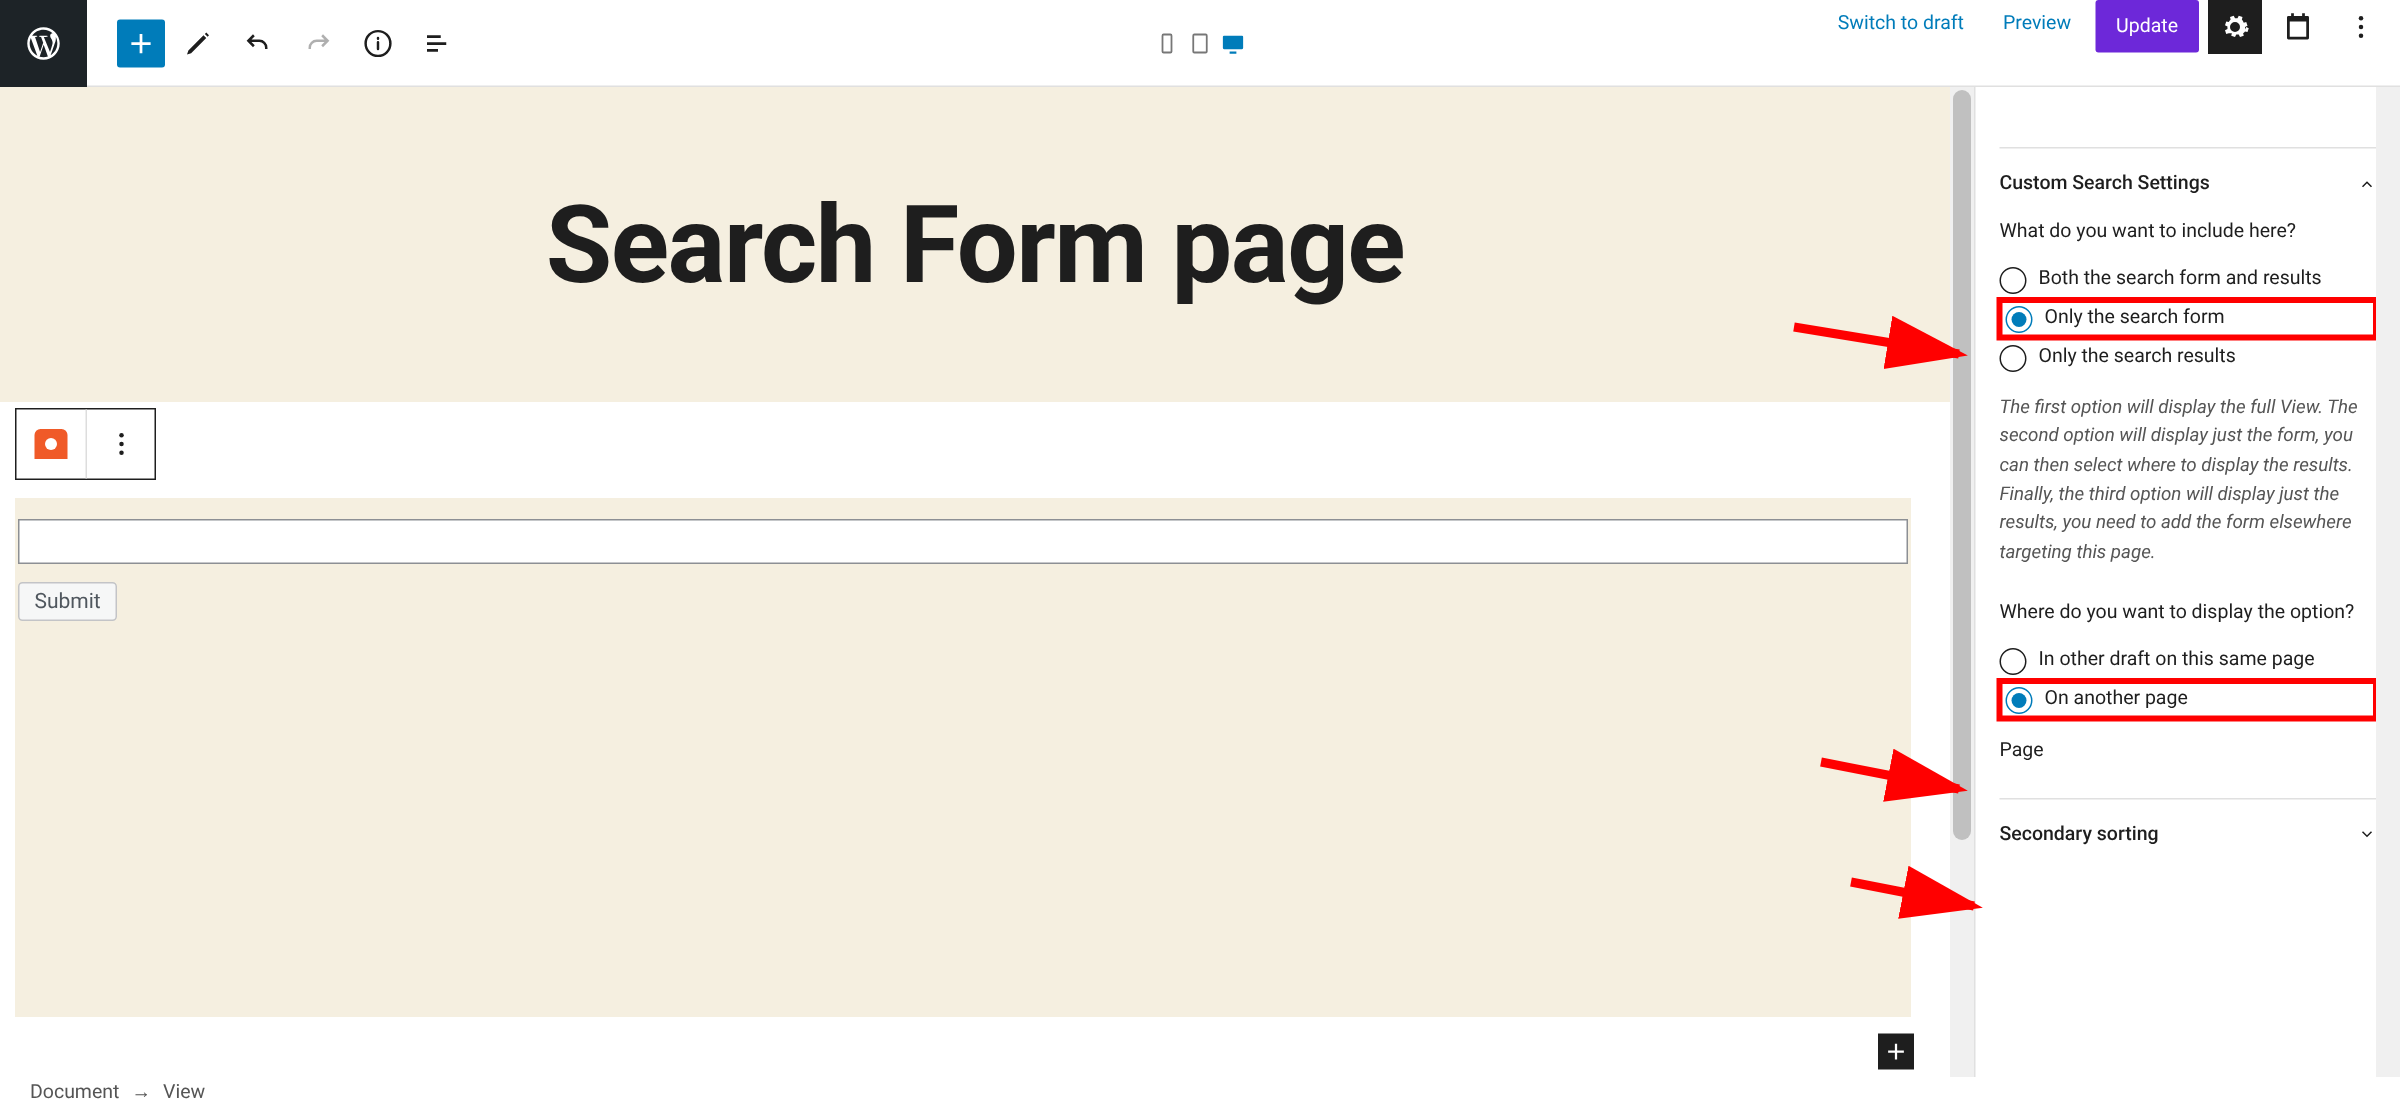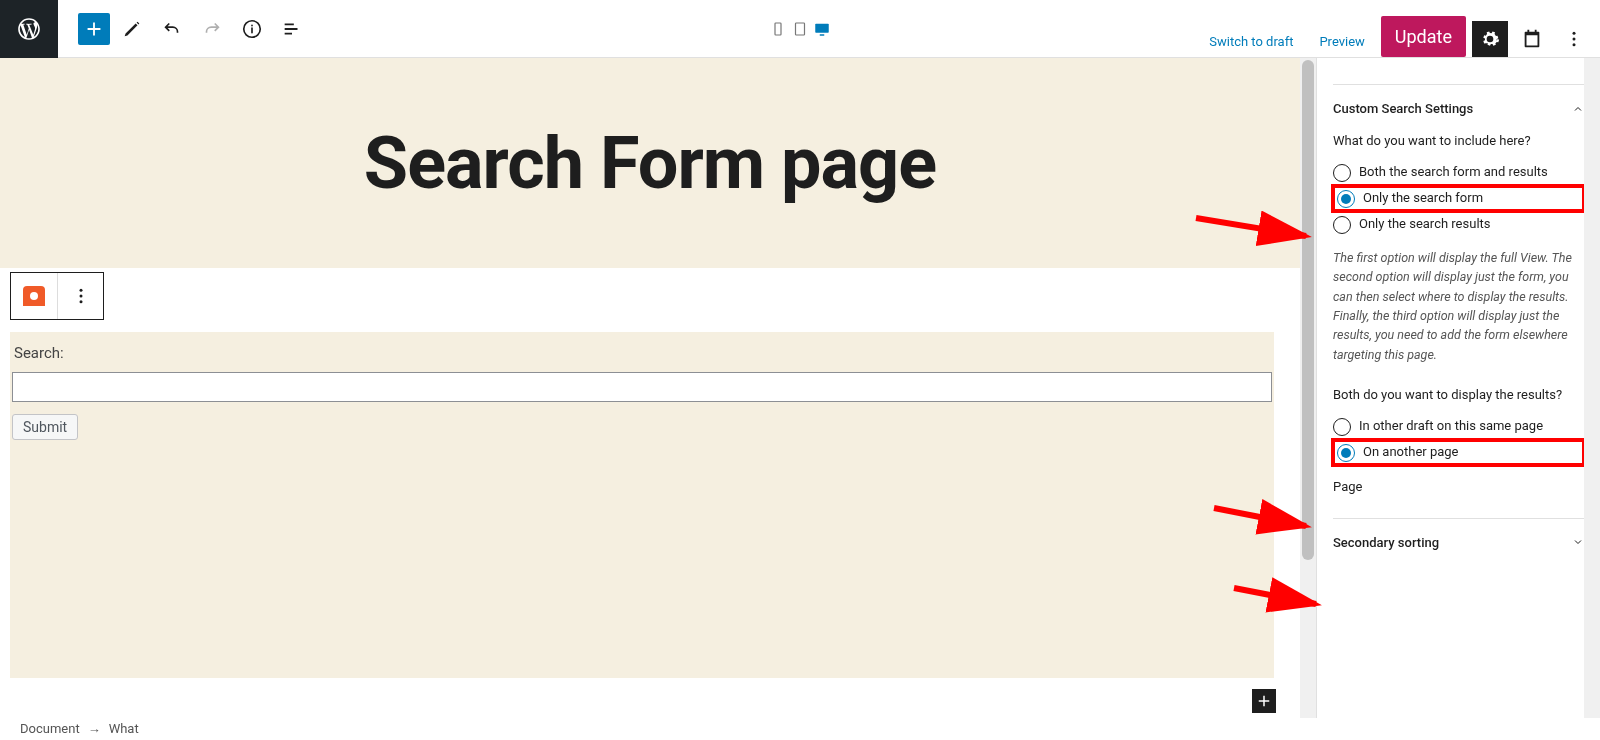--- a/index.html
+++ b/index.html
@@ -8,23 +8,23 @@
   .topbar{height:58px;border-bottom:1px solid #e0e0e0;display:flex;align-items:center;position:relative}
   .wp-logo{width:58px;height:58px;background:#1d2327;display:flex;align-items:center;justify-content:center}
   .wp-logo svg{fill:#fff}
   .tb-left{display:flex;align-items:center;gap:4px;padding-left:20px;height:100%}
   .tb-btn{width:36px;height:36px;display:flex;align-items:center;justify-content:center;border:none;background:transparent;cursor:pointer;border-radius:2px;color:#1e1e1e}
   .tb-btn.add{background:#007cba;color:#fff;width:32px;height:32px}
   .tb-btn svg{width:22px;height:22px}
   .tb-center{position:absolute;left:50%;transform:translateX(-50%);display:flex;gap:0;height:100%;align-items:center}
   .dev-btn{width:22px;height:26px;display:flex;align-items:center;justify-content:center;cursor:pointer}
   .dev-btn svg{width:18px;height:18px}
-  .tb-right{margin-left:auto;display:flex;align-items:flex-end;gap:6px;padding-right:8px;height:100%}
+  .tb-right{margin-left:auto;display:flex;align-items:flex-start;gap:6px;padding-right:8px;height:100%}
   .link-btn{background:none;border:none;color:#007cba;font-size:13px;padding:8px 10px;cursor:pointer}
-  .update-btn{background:#be185d;color:#fff;border:none;font-size:18px;padding:10px 14px;cursor:pointer;border-radius:2px}
+  .update-btn{background:#6d28d9;color:#fff;border:none;font-size:13px;padding:10px 14px;cursor:pointer;border-radius:2px}
   .sq-btn{width:36px;height:36px;background:#1e1e1e;color:#fff;display:flex;align-items:center;justify-content:center;cursor:pointer}
   .plugin-btn{width:36px;height:36px;display:flex;align-items:center;justify-content:center;cursor:pointer;color:#1e1e1e}
   .more-btn{width:36px;height:36px;display:flex;align-items:center;justify-content:center;cursor:pointer;color:#1e1e1e;background:none;border:none}
   
   .workspace{display:flex;height:660px}
   .canvas-wrap{flex:1;position:relative;overflow:hidden}
   .scrollbar-v{position:absolute;right:0;top:0;bottom:0;width:16px;background:#f0f0f0}
   .scrollbar-v::before{content:"";position:absolute;left:2px;right:2px;top:2px;height:500px;background:#c0c0c0;border-radius:6px}
   .canvas{position:absolute;left:0;right:16px;top:0;bottom:0;overflow:hidden}
   .hero{background:#f5efe0;height:210px;display:flex;align-items:center;justify-content:center}
@@ -161,37 +161,36 @@
           </div>
         <div class="bt-cell">
           <svg width="20" height="20" viewBox="0 0 24 24" fill="#1e1e1e">
               <circle cx="12" cy="5" r="1.8"></circle>
               <circle cx="12" cy="12" r="1.8"></circle>
               <circle cx="12" cy="19" r="1.8"></circle>
             </svg>
         </div>
       </div>
       <div class="form-area">
-        <div class="form-label">Search:</div>
         <input class="form-input" type="text" style="">
         <button class="submit-btn">Submit</button>
       </div>
       <div class="inserter">
         <svg width="18" height="18" viewBox="0 0 24 24" fill="currentColor">
             <path d="M11 5h2v6h6v2h-6v6h-2v-6H5v-2h6z"></path>
           </svg>
       </div>
     </div>
     <div class="scrollbar-v"></div>
   </div>
 
   <div class="sidebar">
     <div class="sidebar-inner">
       <div class="sb-toggle-strip"></div>
-      <div class="panel" style="margin-top:12px">
+      <div class="panel" style="margin-top:26px">
         <div class="panel-hd">
           <span>Custom Search Settings</span>
           <svg class="chev" viewBox="0 0 24 24" fill="none" stroke="#1e1e1e" stroke-width="2">
               <path d="M6 15l6-6 6 6"></path>
             </svg>
         </div>
         <div class="panel-body">
           <div class="q">What do you want to include here?</div>
           <label class="radio-row">
             <span class="radio"></span>
@@ -200,21 +199,21 @@
           <label class="radio-row hl" style="padding:3px 4px">
             <span class="radio checked"></span>
             <span>Only the search form</span>
           </label>
           <label class="radio-row">
             <span class="radio"></span>
             <span>Only the search results</span>
           </label>
           <div class="help">The first option will display the full View. The second option will display just the form, you can then select where to display the results. Finally, the third option will display just the results, you need to add the form elsewhere targeting this page.</div>
 
-          <div class="q">Both do you want to display the results?</div>
+          <div class="q">Where do you want to display the option?</div>
           <label class="radio-row">
             <span class="radio"></span>
             <span>In other draft on this same page</span>
           </label>
           <label class="radio-row hl" style="padding:3px 4px">
             <span class="radio checked"></span>
             <span>On another page</span>
           </label>
 
           <div class="field-label">Page</div>
@@ -250,14 +249,14 @@
 </div>
 <div class="arrow" style="left:1234px;top:580px">
   <svg width="100" height="40">
       <line x1="0" y1="8" x2="82" y2="24" stroke="#ff0000" stroke-width="6" marker-end="url(#ah)"></line>
     </svg>
 </div>
 
 <div class="breadcrumb">
   <span>Document</span>
   <span>→</span>
-  <span>What</span>
+  <span>View</span>
 </div>
 
 </body></html>

